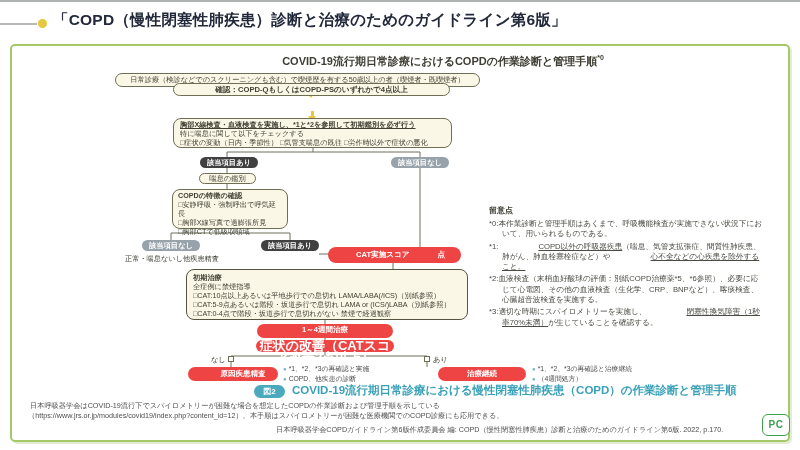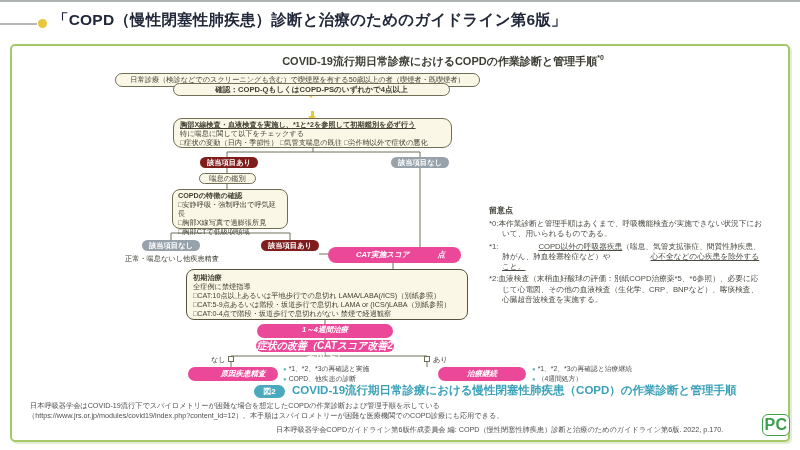--- a/index.html
+++ b/index.html
@@ -18,23 +18,23 @@
   .fc-title sup{font-size:7px;}
 
   svg.connectors{position:absolute;left:0;top:0;width:800px;height:450px;z-index:1;}
 
   .node{position:absolute;z-index:2;box-sizing:border-box;}
   .cream{background:#fbf7e6;border:1.2px solid #6e6e54;color:#3f3f33;}
   .stadium{border-radius:999px;text-align:center;}
   .rbox{border-radius:8px;}
 
   .pill{position:absolute;z-index:2;border-radius:999px;color:#fff;font-weight:bold;font-size:7.3px;text-align:center;box-sizing:border-box;}
-  .pill.green{background:#7f1d1d;}
+  .pill.green{background:#404040;}
   .pill.gray{background:#98a2aa;}
-  .pill.teal{background:#ec4899;font-style:italic;}
+  .pill.teal{background:#ef4444;}
 
   .lbl{position:absolute;z-index:2;font-size:7.2px;color:#3f3f33;white-space:nowrap;}
 
   .yarrow{position:absolute;z-index:2;width:9px;}
   .yarrow::before{content:"";display:block;margin:0 auto;width:3.5px;height:4.5px;background:#e7c73b;}
   .yarrow::after{content:"";display:block;width:0;height:0;border-left:4.5px solid transparent;border-right:4.5px solid transparent;border-top:5px solid #e7c73b;}
 
   .chk-sq{position:absolute;z-index:3;width:6px;height:6px;background:#fff;border:1px solid #6e6e54;box-sizing:border-box;}
 
   .bullets{position:absolute;z-index:2;font-size:6.8px;line-height:9px;color:#4a4a4a;white-space:nowrap;}
@@ -45,21 +45,21 @@
   .notes-heading{font-size:8px;font-weight:bold;color:#3d3d33;margin-bottom:3px;}
   .note{margin:0 0 2px 0;font-size:7.7px;line-height:10.3px;padding-left:13px;text-indent:-13px;}
   .note .u{text-decoration:underline;margin-left:40px;}
 
   
   .cap-badge{position:absolute;left:254px;top:383px;width:31px;height:13px;border-radius:7px;background:#4aa9bd;color:#fff;font-size:8px;font-weight:bold;text-align:center;line-height:13px;z-index:2;}
   .cap-title{position:absolute;left:292px;top:381px;font-size:11.5px;font-weight:bold;color:#39a1b8;white-space:nowrap;z-index:2;}
   .cap-line{position:absolute;font-size:7.2px;color:#4e4e4e;white-space:nowrap;z-index:2;}
   .citation{position:absolute;left:276px;top:423px;font-size:7.2px;color:#4e4e4e;white-space:nowrap;z-index:2;}
 
-  .pc-logo{position:absolute;left:762px;top:412px;width:28px;height:22px;border:1.7px solid #3f9e4f;border-radius:6px;background:#fff;color:#3f9e4f;font-weight:bold;font-size:16px;text-align:center;line-height:19px;letter-spacing:.5px;z-index:4;box-sizing:border-box;}
+  .pc-logo{position:absolute;left:762px;top:412px;width:28px;height:22px;border:1.7px solid #3f9e4f;border-radius:6px;background:#fff;color:#3f9e4f;font-weight:bold;font-size:10px;text-align:center;line-height:19px;letter-spacing:.5px;z-index:4;box-sizing:border-box;}
 </style>
 </head>
 <body>
 
 <div class="page">
 
   <div class="hdr-rule"></div>
   <div class="hdr-dot"></div>
   <div class="hdr-title">「COPD（慢性閉塞性肺疾患）診断と治療のためのガイドライン第6版」</div>
 
@@ -85,21 +85,21 @@
   <div class="node cream stadium" style="left:115px;top:71px;width:365px;height:14px;font-size:7.2px;line-height:12px;">日常診療（検診などでのスクリーニングも含む）で喫煙歴を有する50歳以上の者（喫煙者・既喫煙者）</div>
 
   <div class="lbl" style="left:284px;top:86px;">受診</div>
   <div class="yarrow" style="left:307px;top:86px;"></div>
   <div class="lbl" style="left:322px;top:86px;">問診</div>
 
   <div class="node cream stadium" style="left:173px;top:81px;width:277px;height:13px;font-size:7.6px;font-weight:bold;line-height:11.5px;">確認：COPD-QもしくはCOPD-PSのいずれかで4点以上</div>
 
   <div class="yarrow" style="left:308px;top:109px;"></div>
 
-  <div class="node cream rbox" style="left:173px;top:116px;width:279px;height:30px;padding:2px 6px;font-size:7.2px;line-height:8.8px;border-radius:9px;">
+  <div class="node cream rbox" style="left:173px;top:116px;width:279px;height:30px;padding:2px 6px;font-size:7.2px;line-height:8.8px;">
     <div style="font-weight:bold;text-decoration:underline;">胸部X線検査・血液検査を実施し、*1と*2を参照して初期鑑別を必ず行う</div>
     <div>特に喘息に関して以下をチェックする</div>
     <div>□症状の変動（日内・季節性） □気管支喘息の既往 □労作時以外で症状の悪化</div>
   </div>
 
   <div class="pill green" style="left:200px;top:155px;width:58px;height:11px;line-height:11px;">該当項目あり</div>
   <div class="pill gray" style="left:391px;top:155px;width:58px;height:11px;line-height:11px;">該当項目なし</div>
 
   <div class="node cream stadium" style="left:199px;top:171px;width:57px;height:11px;font-size:7.3px;line-height:10px;">喘息の鑑別</div>
 
@@ -122,21 +122,21 @@
 
   <div class="node cream rbox" style="left:186px;top:267px;width:282px;height:51px;padding:3px 6px;font-size:7.2px;line-height:9px;border-width:1.4px;border-color:#55553f;">
     <div style="font-weight:bold;">初期治療</div>
     <div>全症例に禁煙指導</div>
     <div>□CAT:10点以上あるいは平地歩行での息切れ LAMA/LABA(/ICS)（別紙参照）</div>
     <div>□CAT:5-9点あるいは階段・坂道歩行で息切れ LAMA or (ICS/)LABA（別紙参照）</div>
     <div>□CAT:0-4点で階段・坂道歩行で息切れがない 禁煙で経過観察</div>
   </div>
 
   <div class="pill teal" style="left:257px;top:322px;width:136px;height:14px;line-height:12px;font-size:7.5px;">1～4週間治療</div>
-  <div class="pill teal" style="left:256px;top:338px;width:138px;height:12px;line-height:12px;font-size:10px;">症状の改善（CATスコア改善2点以上）</div>
+  <div class="pill teal" style="left:256px;top:338px;width:138px;height:12px;line-height:12px;font-size:13px;">症状の改善（CATスコア改善2点以上）</div>
 
   <div class="lbl" style="left:211px;top:353px;">なし</div>
   <div class="chk-sq" style="left:228px;top:354px;"></div>
   <div class="chk-sq" style="left:424px;top:354px;"></div>
   <div class="lbl" style="left:433px;top:353px;">あり</div>
 
   <div class="pill teal" style="left:188px;top:365px;width:90px;height:14px;line-height:14px;font-size:7.5px;padding-left:20px;">原因疾患精査</div>
   <div class="bullets" style="left:283px;top:362px;">
     <div><span class="b">●</span><span>*1、*2、*3の再確認と実施</span></div>
     <div><span class="b">●</span><span>COPD、他疾患の診断</span></div>
@@ -146,20 +146,21 @@
   <div class="bullets" style="left:532px;top:362px;">
     <div><span class="b">●</span><span>*1、*2、*3の再確認と治療継続</span></div>
     <div><span class="b">●</span><span>（4週間処方）</span></div>
   </div>
 
   <div class="notes">
     <div class="notes-heading">留意点</div>
     <p class="note"><span>*0:</span><span>本作業診断と管理手順はあくまで、呼吸機能検査が実施できない状況下において、用いられるものである。</span></p>
     <p class="note"><span>*1:</span><span class="u">COPD以外の呼吸器疾患</span><span>（喘息、気管支拡張症、間質性肺疾患、肺がん、肺血栓塞栓症など）や</span><span class="u">心不全などの心疾患を除外すること。</span></p>
     <p class="note"><span>*2:</span><span>血液検査（末梢血好酸球の評価：別紙COPD治療薬*5、*6参照）、必要に応じて心電図、その他の血液検査（生化学、CRP、BNPなど）、喀痰検査、心臓超音波検査を実施する。</span></p>
+    <p class="note"><span>*3:</span><span>適切な時期にスパイロメトリーを実施し、</span><span class="u">閉塞性換気障害（1秒率70%未満）</span><span>が生じていることを確認する。</span></p>
   </div>
 
   <div class="cap-badge">図2</div>
   <div class="cap-title">COVID-19流行期日常診療における慢性閉塞性肺疾患（COPD）の作業診断と管理手順</div>
   <div class="cap-line" style="left:30px;top:399px;">日本呼吸器学会はCOVID-19流行下でスパイロメトリーが困難な場合を想定したCOPDの作業診断および管理手順を示している</div>
   <div class="cap-line" style="left:28px;top:409px;">（https://www.jrs.or.jp/modules/covid19/index.php?content_id=12）。本手順はスパイロメトリーが困難な医療機関でのCOPD診療にも応用できる。</div>
   <div class="citation">日本呼吸器学会COPDガイドライン第6版作成委員会 編: COPD（慢性閉塞性肺疾患）診断と治療のためのガイドライン第6版. 2022, p.170.</div>
 
   <div class="pc-logo">PC</div>
 

